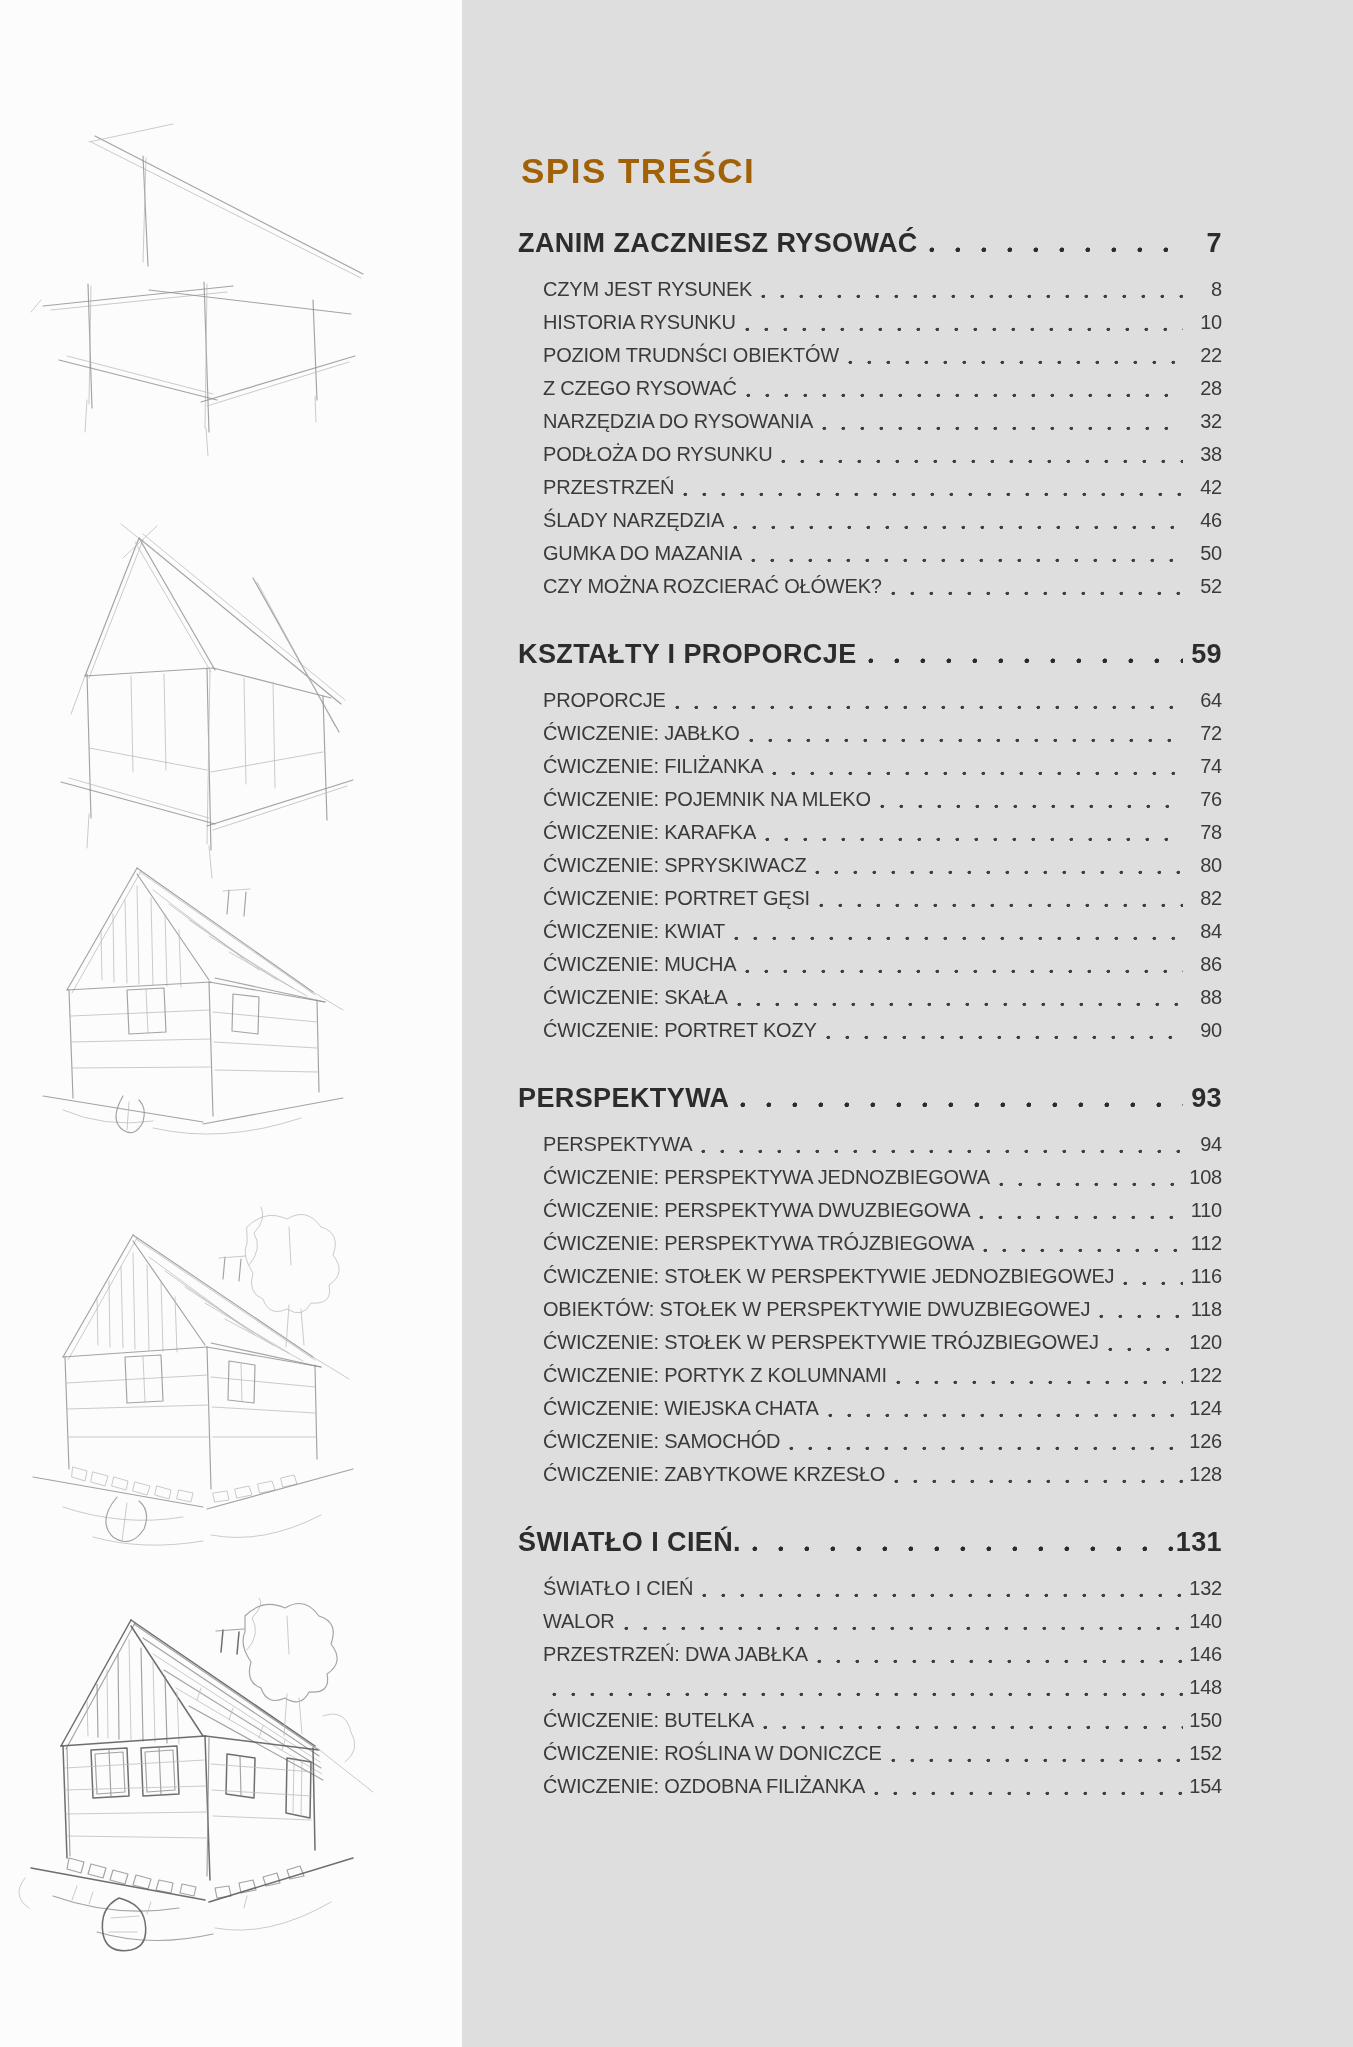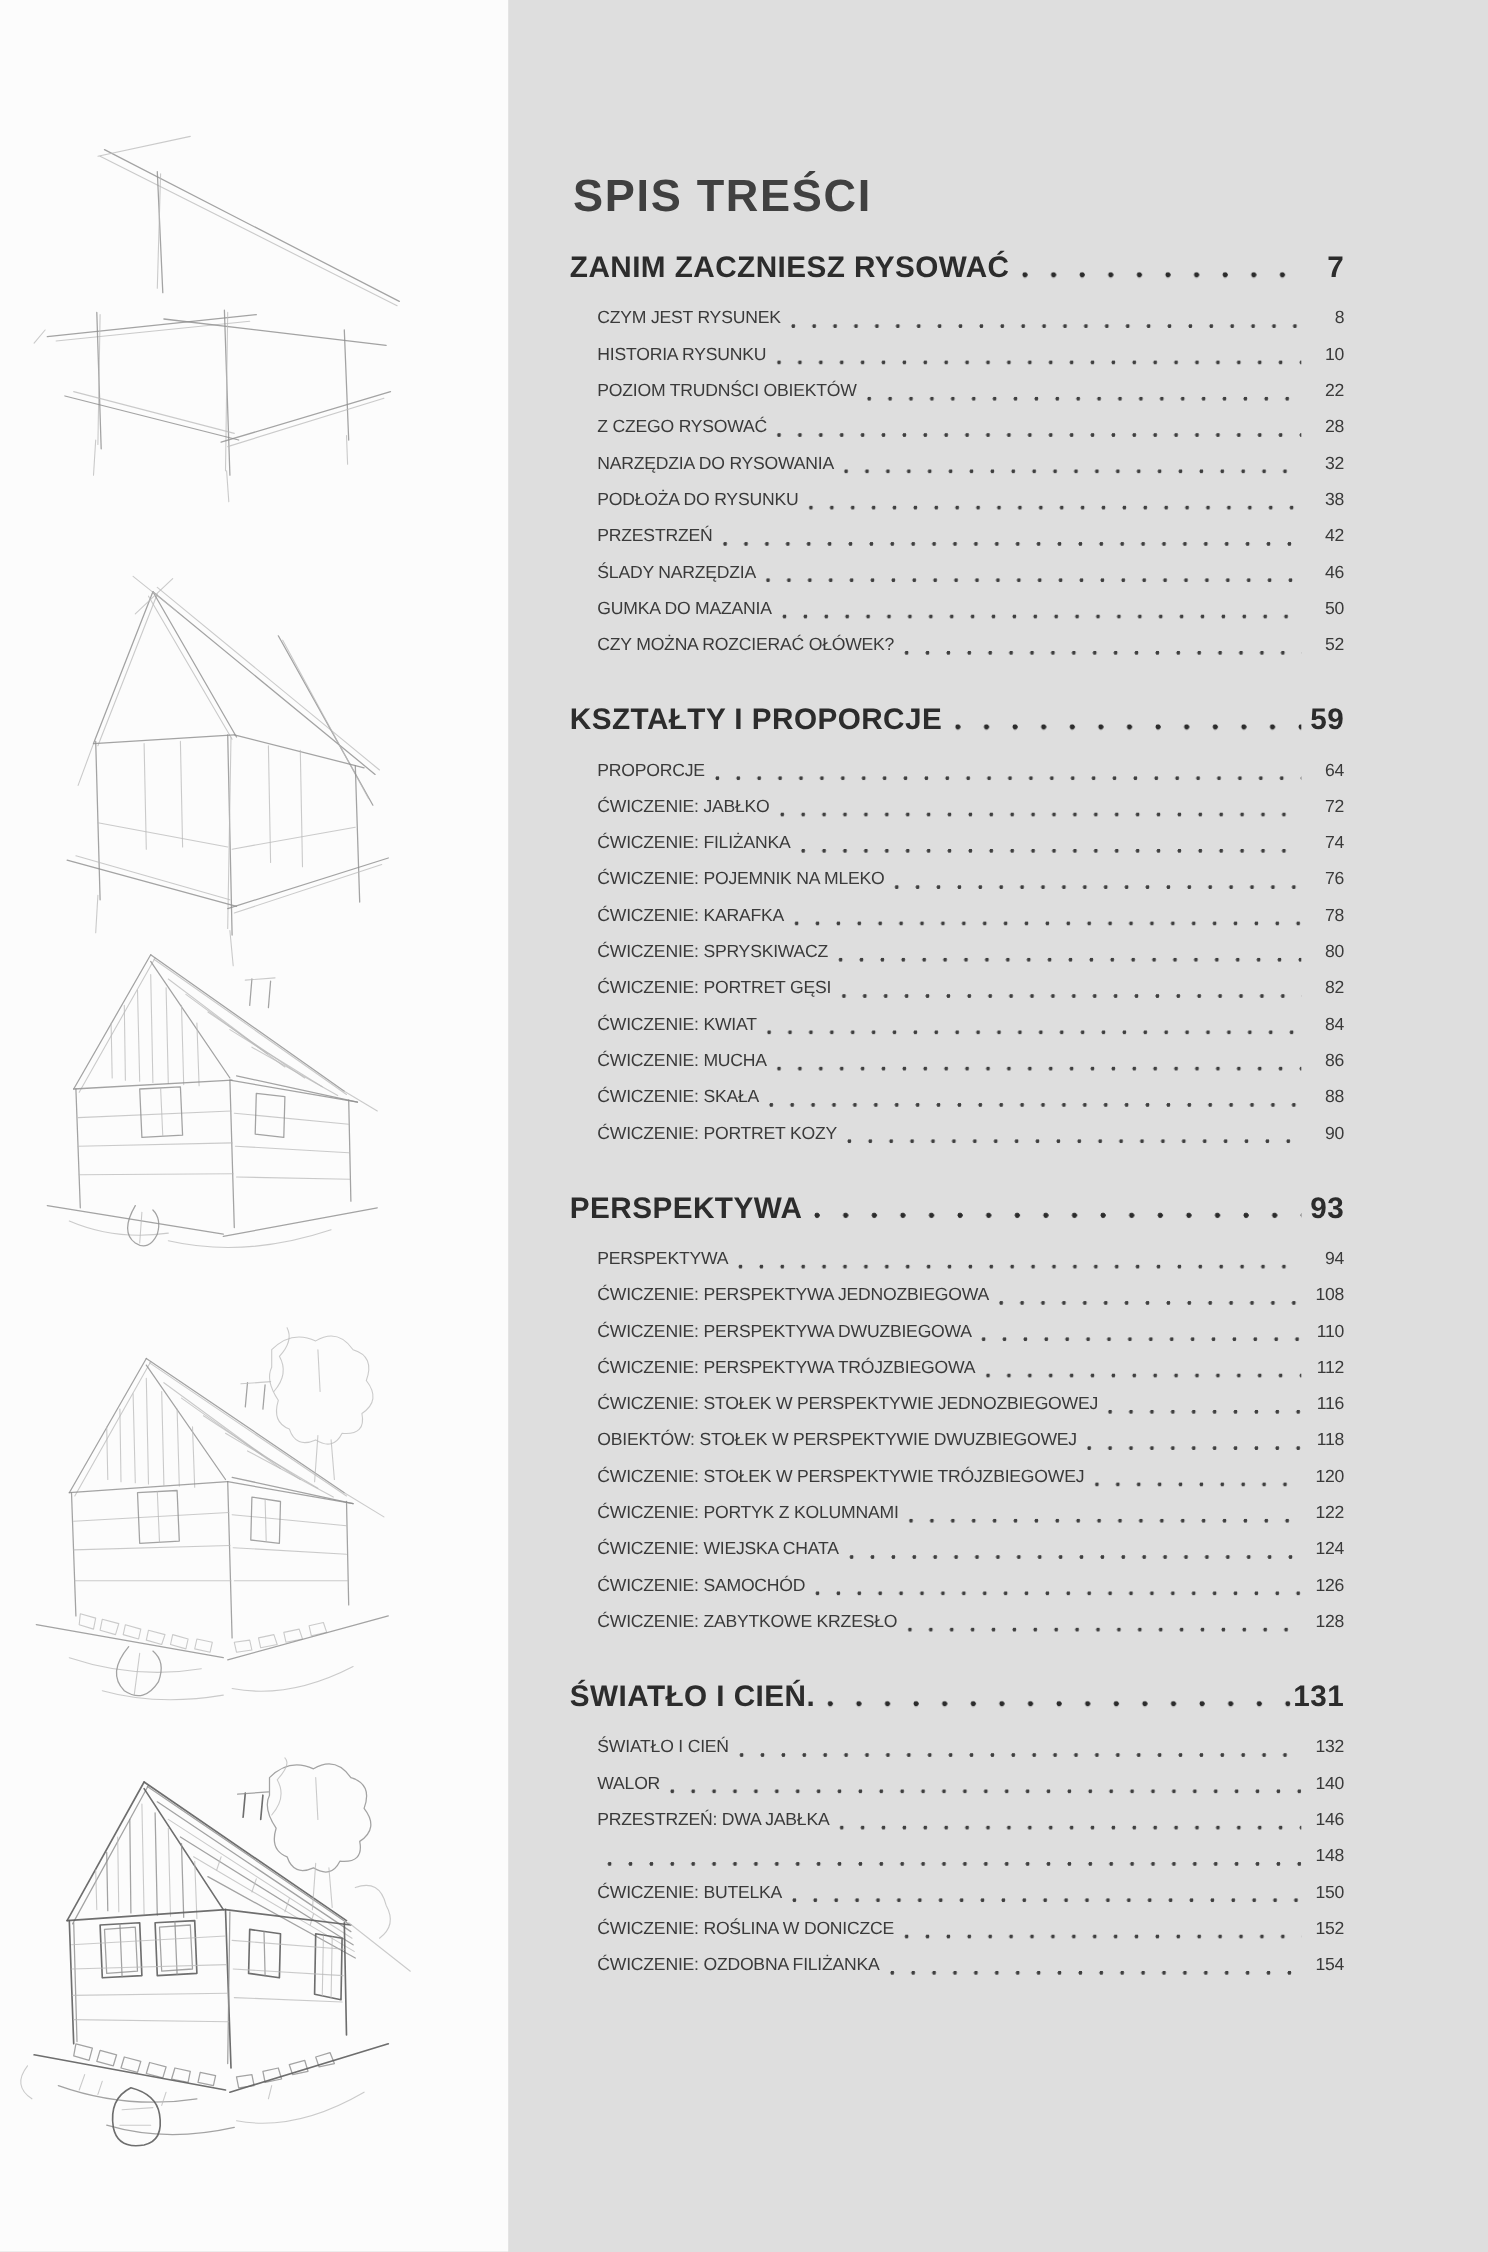--- a/index.html
+++ b/index.html
@@ -14,30 +14,30 @@
     position:absolute; left:0; top:0; width:462px; height:2047px;
     background:#fcfcfc;
   }
   .sk { position:absolute; left:1px; }
   .sk path { fill:none; stroke:#8f8f8f; stroke-width:1.15; stroke-linecap:round; stroke-linejoin:round; opacity:.82; }
   .sk path.d { stroke:#5e5e5e; stroke-width:1.5; opacity:.9; }
   .sk path.l { stroke:#b9b9b9; stroke-width:1; opacity:.75; }
 
   .page-title {
     position:absolute; left:521px; top:128px;
-    font-size:41px; font-weight:bold; color:#404040; letter-spacing:1.5px;
+    font-size:35px; font-weight:bold; color:#a16207; letter-spacing:1.5px;
   }
   .toc { position:absolute; left:518px; top:226px; width:704px; }
   .row { display:flex; align-items:baseline; }
   .chapter-row {
     height:34px; line-height:34px; margin-top:34px; margin-bottom:13px;
     font-size:27px; font-weight:bold; color:#2c2c2c; letter-spacing:.4px;
   }
   .toc section:first-of-type .chapter-row { margin-top:0;justify-content:flex-end; }
-  .item-row { height:33px; line-height:33px; font-size:16px; letter-spacing:-0.2px; }
+  .item-row { height:33px; line-height:33px; font-size:20px; letter-spacing:-0.2px; }
   .items { padding-left:25px; }
   .label { white-space:nowrap; }
   .page-num { text-align:right; min-width:36px; white-space:nowrap; }
   .dots { flex:1; align-self:stretch; position:relative; min-width:18px; }
   .dots::after {
     content:""; position:absolute; left:9px; right:3px; bottom:7px; height:5px;
     background-image:radial-gradient(circle at 2.2px 2.4px, #3f3f3f 1.55px, rgba(0,0,0,0) 2px);
     background-size:19px 5px; background-repeat:repeat-x;
   }
   .chapter-dots::after {

